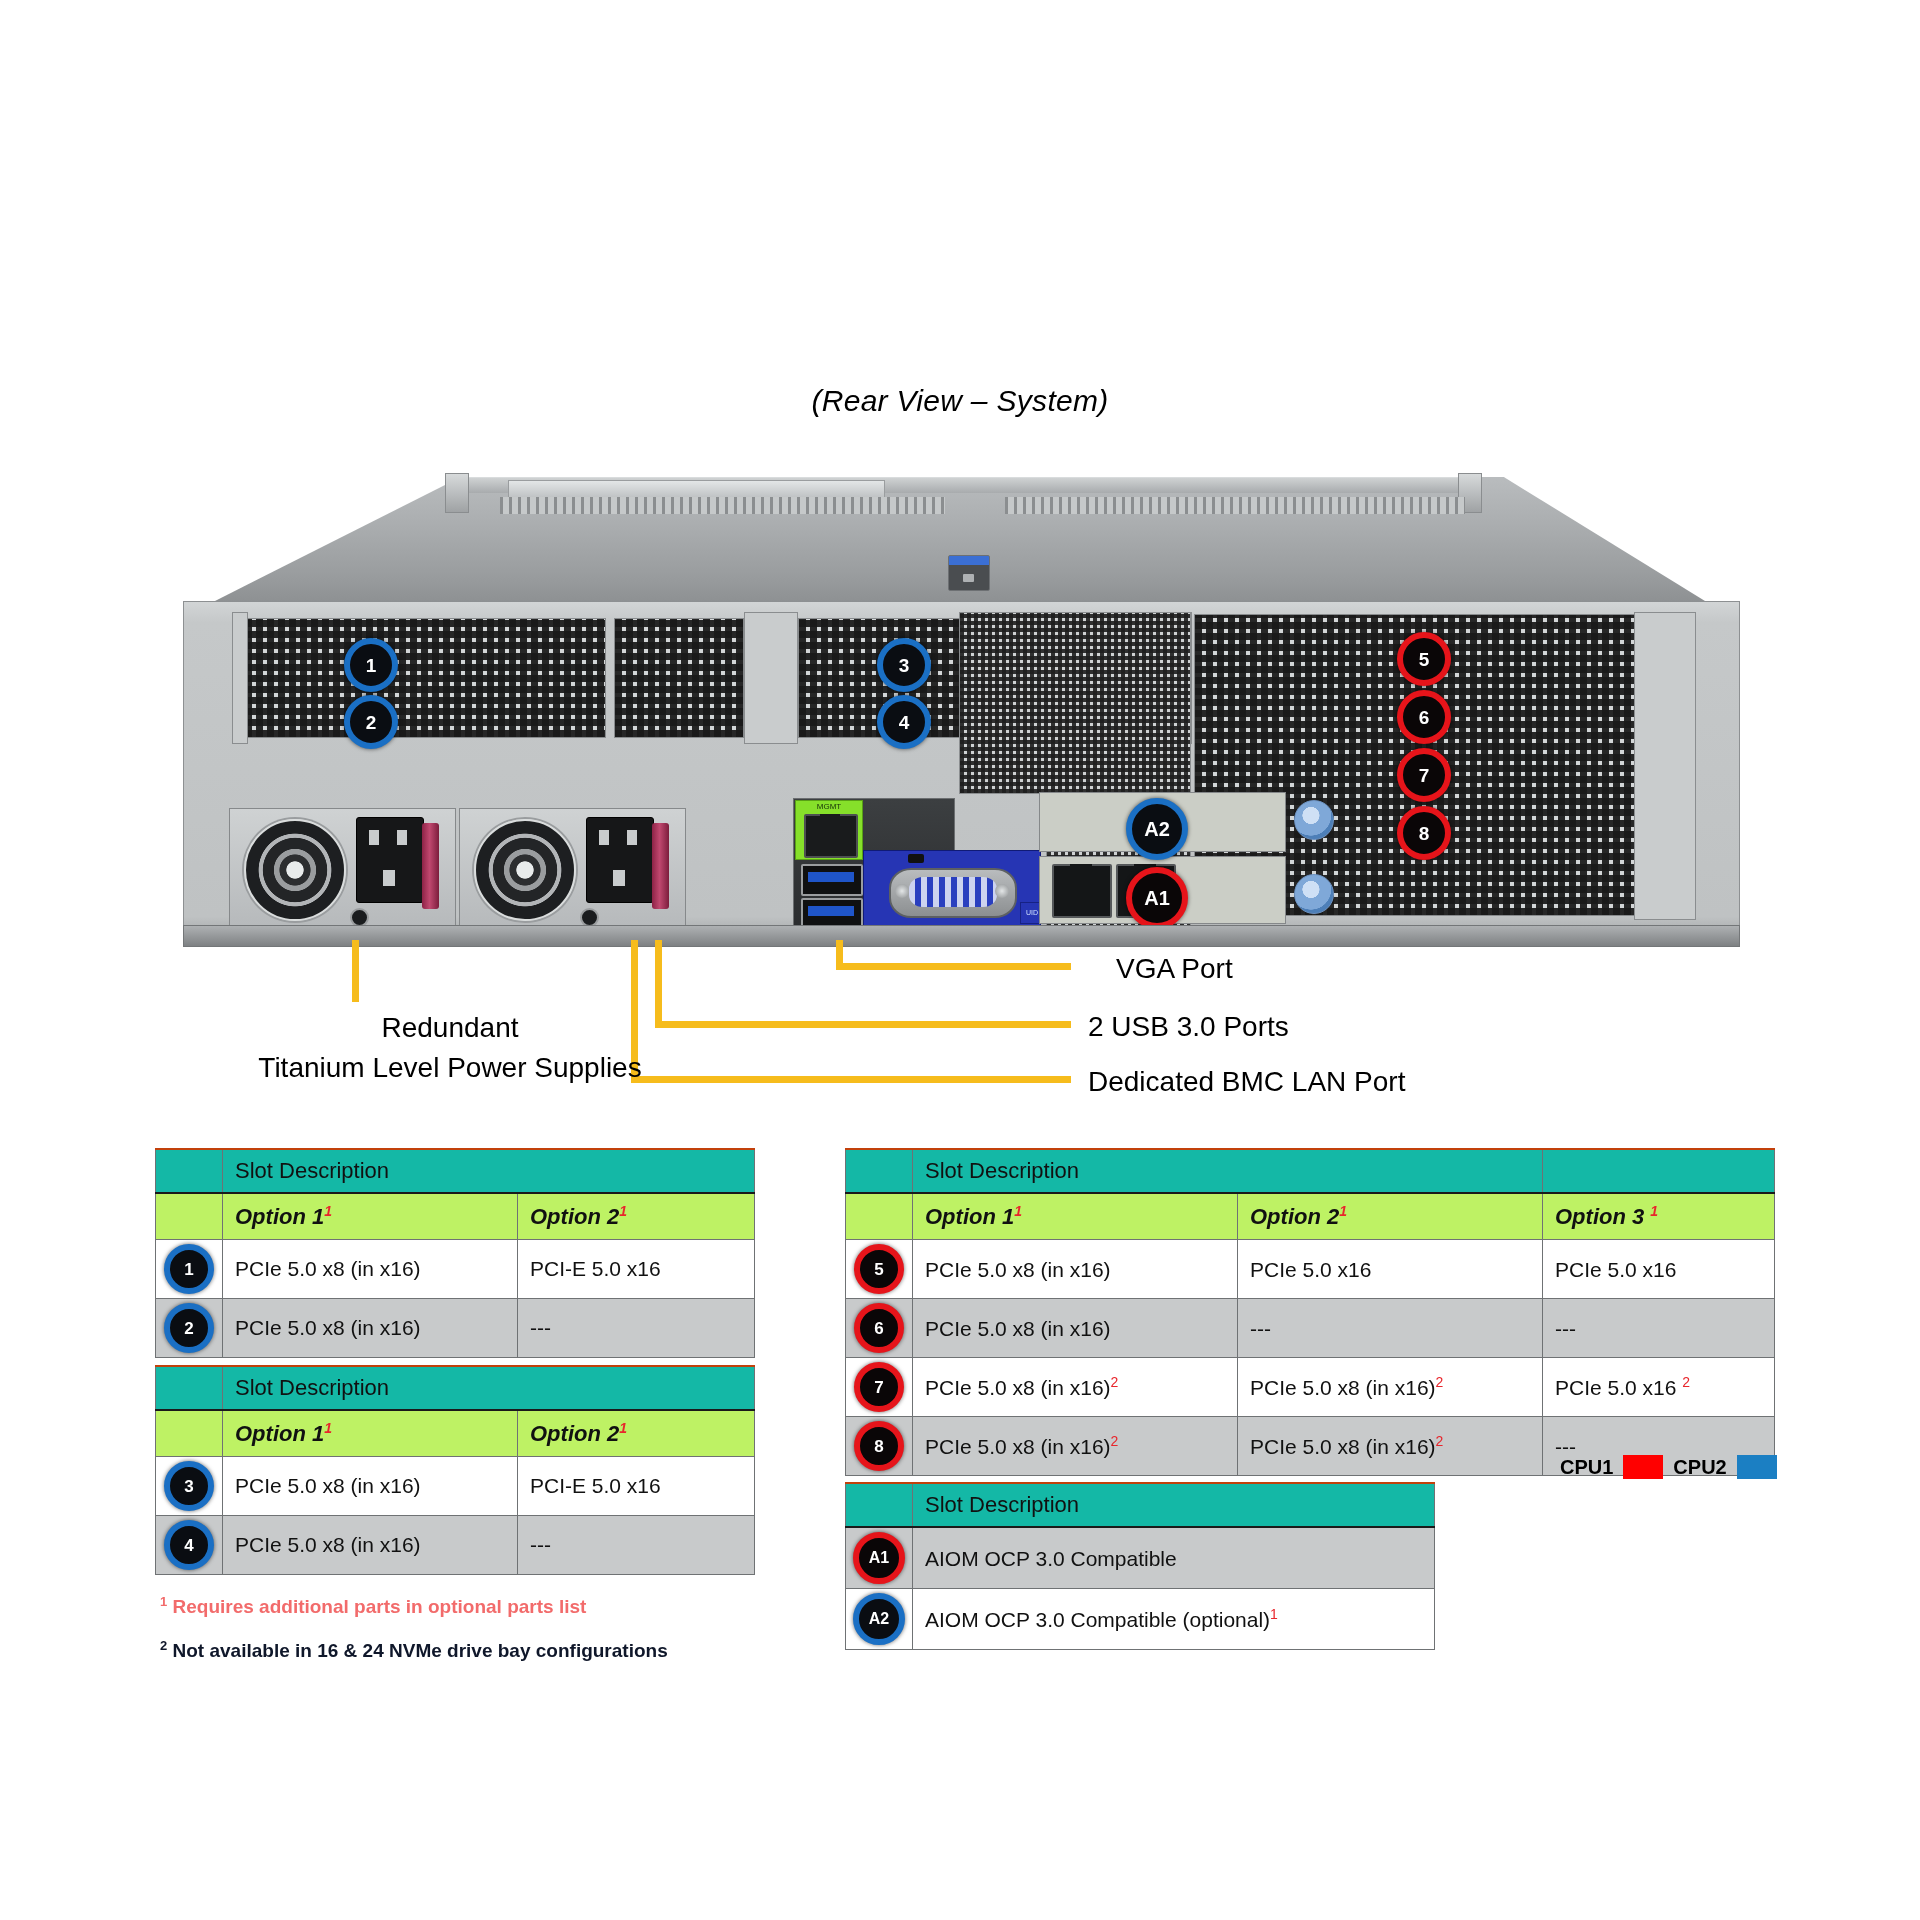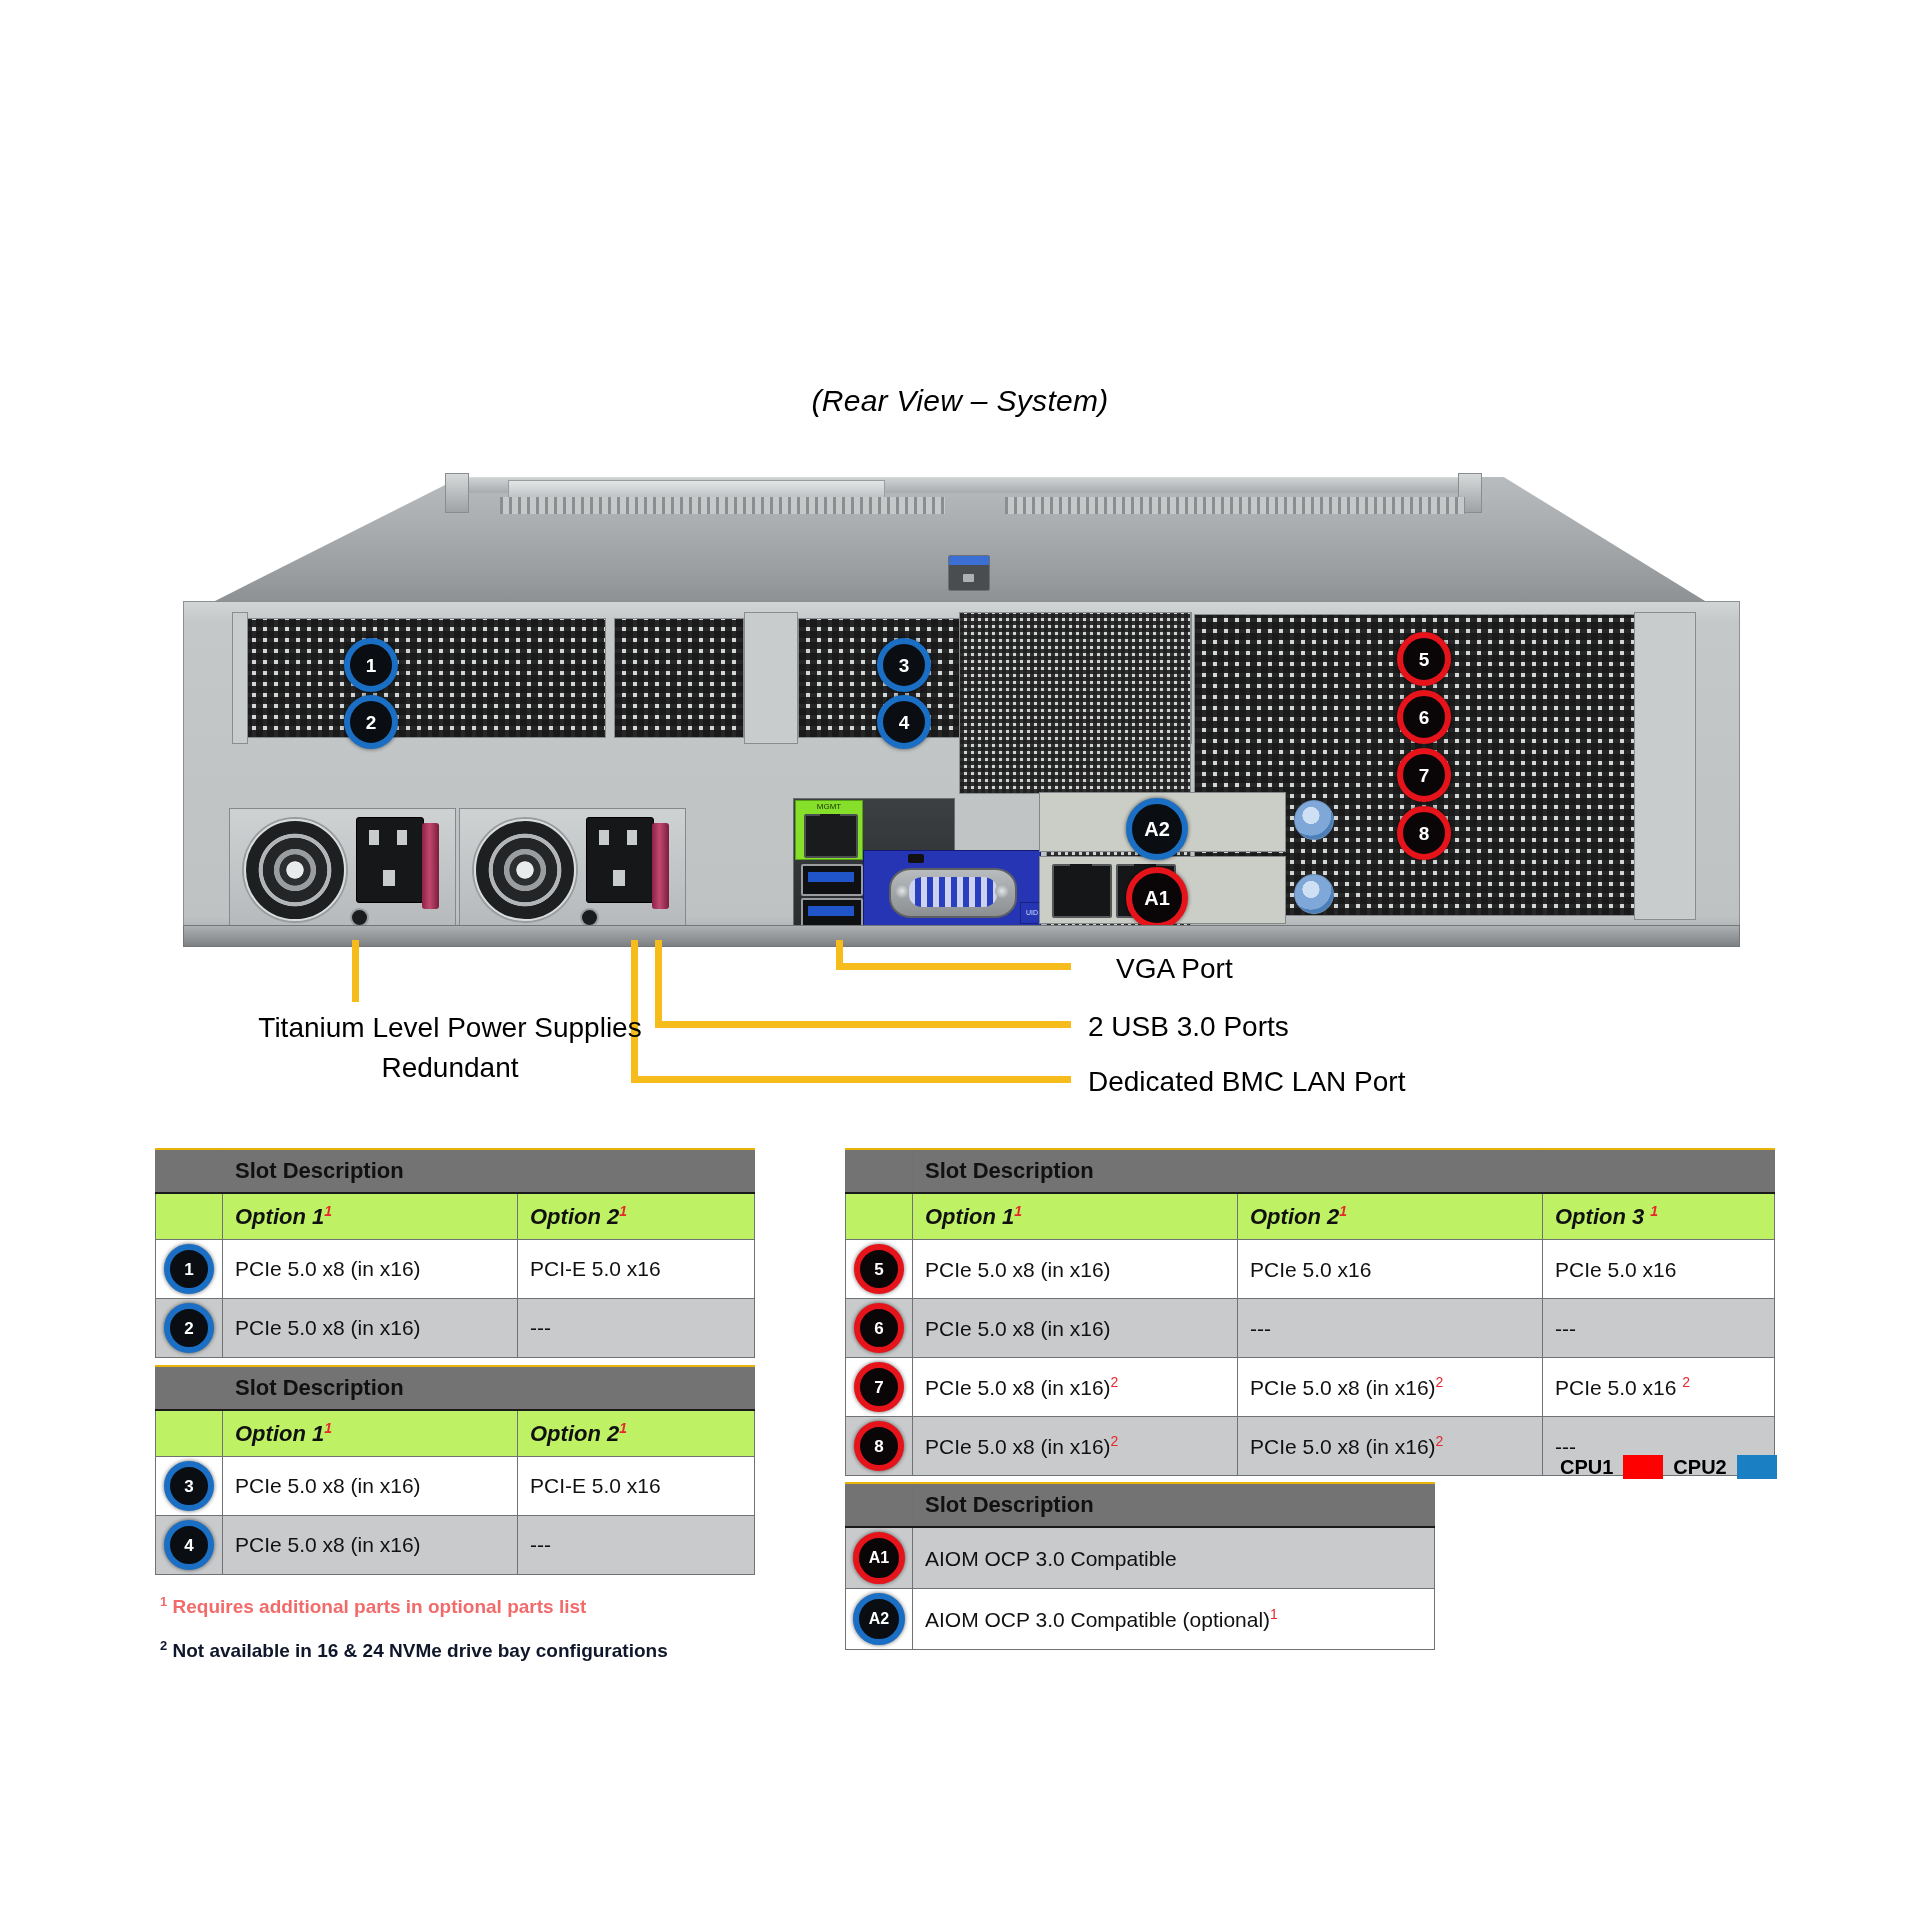--- a/index.html
+++ b/index.html
@@ -112,22 +112,22 @@
   
   .lead{position:absolute;background:#f6bc1c;}
   .callout-txt{position:absolute;font-size:28px;white-space:nowrap;}
   #psu-caption{position:absolute;left:170px;top:1008px;width:560px;text-align:center;
         font-size:28px;line-height:40px;}
 
   
   table{border-collapse:collapse;position:absolute;background:#fff;}
   table td,table th{border:1px solid #6f7274;font-size:21px;padding:9px 12px;
         font-weight:normal;text-align:left;color:#111;}
-  .hdr-top td{border-top:2px solid #eab308;border-bottom:2px solid #1a1a1a;
-        background:#737373;font-weight:bold;font-size:22px;padding:8px 12px;}
+  .hdr-top td{border-top:2px solid #c2410c;border-bottom:2px solid #1a1a1a;
+        background:#14b8a6;font-weight:normal;font-size:22px;padding:8px 12px;}
   .hdr-opt td{background:#bef264;font-weight:bold;font-size:22px;font-style:italic;}
   .rowA td{background:#ffffff;}
   .rowB td{background:#c8cacb;}
   .idxcell{width:66px;text-align:center;padding:4px 0 !important;}
   .idxcell .badge{position:static;margin:0 auto;width:38px;height:38px;font-size:17px;}
   .idxcell .badge.wide{width:40px;height:40px;font-size:16px;}
   sup.r{color:#e8262c;font-size:14px;vertical-align:super;}
 
   
   .foot{position:absolute;color:#f26b6b;font-size:19px;font-weight:bold;white-space:nowrap;}
@@ -240,22 +240,22 @@
 <div class="lead" style="left: 655px; top: 1021px; width: 416px; height: 7px; background: rgb(246, 188, 28);"></div>
 
 <div class="lead" style="left: 836px; top: 940px; width: 7px; height: 29px; background: rgb(246, 188, 28);"></div>
 <div class="lead" style="left: 836px; top: 963px; width: 235px; height: 7px; background: rgb(246, 188, 28);"></div>
 
 <div class="callout-txt" style="left:1116px;top:953px;">VGA Port</div>
 <div class="callout-txt" style="left:1088px;top:1011px;">2 USB 3.0 Ports</div>
 <div class="callout-txt" style="left:1088px;top:1066px;">Dedicated BMC LAN Port</div>
 
 <div id="psu-caption">
+  <div>Redundant</div>
   <div>Titanium  Level Power Supplies</div>
-  <div>Redundant</div>
 </div>
 
 <table id="t12" style="left:155px;top:1148px;width:600px;">
   <tbody>
       <tr class="hdr-top">
     <td class="idxcell"></td>
     <td colspan="2">Slot Description</td>
   </tr>
   <tr class="hdr-opt">
     <td class="idxcell"></td>

